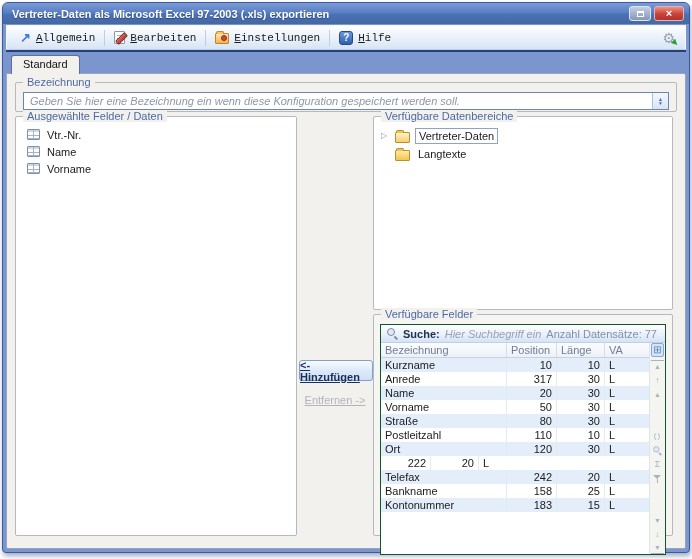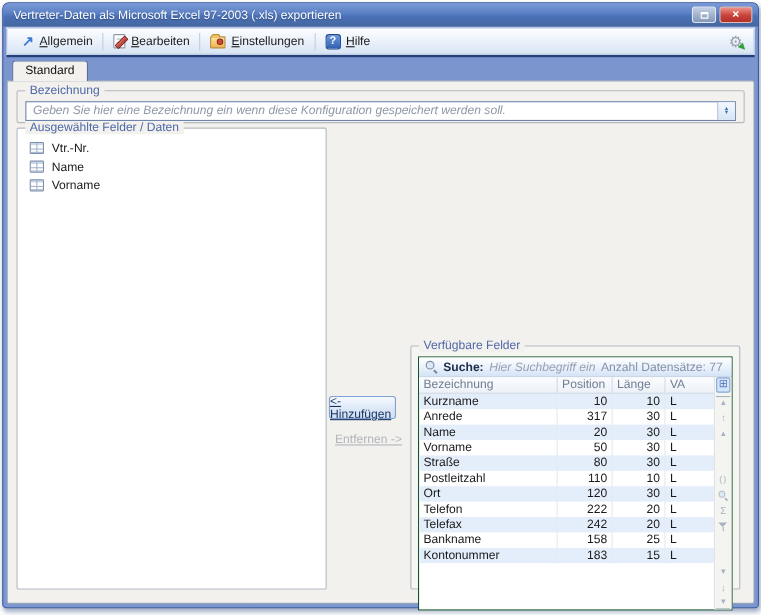--- a/index.html
+++ b/index.html
@@ -14,37 +14,37 @@
     display:flex; flex-direction:column;
   }
 
   
   .titlebar {
     height:21px; flex:0 0 21px;
     background:linear-gradient(#7d9ad6 0%, #587fc4 45%, #4a71b8 55%, #45689f 100%);
     border-radius:5px 5px 0 0;
     display:flex; align-items:center; padding:0 5px 0 9px;
   }
-  .title-text { color:#fff; font-weight:normal; font-size:11px; text-shadow:0 1px 1px rgba(20,40,80,.55); flex:1; white-space:nowrap; overflow:hidden; }
+  .title-text { color:#fff; font-weight:bold; font-size:11px; text-shadow:0 1px 1px rgba(20,40,80,.55); flex:1; white-space:nowrap; overflow:hidden; }
   .winbtns { display:flex; gap:3px; }
   .winbtn { height:15px; border-radius:3px; display:flex; align-items:center; justify-content:center; cursor:default; }
   .btn-restore { width:22px; background:linear-gradient(#c3cfe2,#8598ba); border:1px solid #dfe6f2; }
   .btn-restore .sq { width:7px; height:6px; border:1px solid #fff; border-top-width:2px; background:transparent; }
   .btn-close { width:30px; background:linear-gradient(#ec9389,#c84138 55%,#b2332c); border:1px solid #e4b6b0; color:#fff; font-weight:bold; font-size:11px; line-height:1; }
 
   
   .toolbar {
     flex:0 0 25px; margin:1px 3px 0 3px;
     background:linear-gradient(#fdfeff,#e9f0fa 55%,#d8e4f4);
     border:1px solid #f4f8fd; border-bottom:1px solid #c2cfe2;
     display:flex; align-items:center; padding:0 6px;
   }
   .tb-item { display:flex; align-items:center; gap:5px; padding:2px 7px; cursor:default; }
   .tb-sep { width:1px; height:16px; background:#c3cddc; margin:0 2px; }
-  .mnemonic { display:inline-block; }
+  .mnemonic { display:inline-block;font-family:Liberation Mono, monospace; }
   .mnemonic::first-letter { text-decoration:underline; }
   .tb-spacer { flex:1; }
 
   .arrow-ne-icon { color:#3d7bd6; font-weight:bold; font-size:13px; line-height:1; }
   .edit-icon { position:relative; width:11px; height:13px; background:#fff; border:1px solid #8c97a8; border-radius:1px; }
   .edit-icon::before { content:""; position:absolute; left:2px; top:3px; width:6px; height:1px; background:#aab4c2; box-shadow:0 3px 0 #aab4c2; }
   .edit-icon::after { content:""; position:absolute; width:11px; height:3px; background:linear-gradient(#e06a5f,#b83025); right:-4px; bottom:2px; transform:rotate(-45deg); border-radius:1px; border:1px solid #7e201a; }
   .settings-icon { position:relative; width:14px; height:11px; background:linear-gradient(#ffe3a1,#f0b54a); border:1px solid #b9872e; border-radius:1px; margin-top:2px; }
   .settings-icon::before { content:""; position:absolute; top:-3px; left:0; width:6px; height:2px; background:#f4c864; border:1px solid #b9872e; border-bottom:none; border-radius:2px 2px 0 0; }
   .settings-icon::after { content:""; position:absolute; right:1px; top:1px; width:4px; height:4px; background:#cf4a3e; border-radius:50%; border:1px solid #8e2c23; }
@@ -90,25 +90,25 @@
   .expander { width:9px; color:#8a949e; font-size:8px; visibility:hidden; line-height:1; }
   .tree-item.expandable .expander { visibility:visible; }
   .folder-icon { position:relative; width:15px; height:11px; background:linear-gradient(#ffe9a8,#f3c54c); border:1px solid #b98f2f; border-radius:1px; margin-top:2px; flex:0 0 15px; }
   .folder-icon::before { content:""; position:absolute; top:-3px; left:0; width:6px; height:2px; background:#f3c54c; border:1px solid #b98f2f; border-bottom:none; border-radius:2px 2px 0 0; }
   .tree-item.open .folder-icon { background:linear-gradient(#fff3cd,#f6d06a); }
   .tree-label { padding:0 3px; line-height:14px; }
   .tree-item.focused .tree-label { border:1px solid #8fa3c8; background:#fff; }
 
   
   .btn-add {
-    position:absolute; left:292px; width:61px; top:286px; height:21px;
+    position:absolute; left:292px; width:74px; top:286px; height:21px;
     background:linear-gradient(#f7fafe,#dce8f8 55%,#cfdff4);
     border:1px solid #7fa0d0; border-radius:3px;
-    display:flex; align-items:center; justify-content:flex-start;
-    color:#17305e; cursor:default;
+    display:flex; align-items:center; justify-content:flex-end;
+    color:#17305e; cursor:default;font-weight:bold;
   }
   .btn-add span { text-decoration:underline; }
   .btn-remove {
     position:absolute; left:292px; width:72px; top:318px; height:16px;
     display:flex; align-items:center; justify-content:center;
     color:#b2b5bb; text-decoration:underline; cursor:default;
   }
 
   
   .grp-fields { left:366px; right:12px; top:240px; bottom:12px; background:#f5f5f1; }
@@ -229,20 +229,37 @@
             <span>Name</span>
           </div>
 
           <div class="sel-item">
             <span class="grid-icon"></span>
             <span>Vorname</span>
           </div>
         </div>
     </div>
 
+    <div class="grp grp-areas">
+      <div class="grp-label">Verfügbare Datenbereiche</div>
+      <div class="tree">
+
+          <div class="tree-item focused expandable open">
+            <span class="expander">▷</span>
+            <span class="folder-icon"></span>
+            <span class="tree-label">Vertreter-Daten</span>
+          </div>
+
+          <div class="tree-item alt">
+            <span class="expander">▷</span>
+            <span class="folder-icon"></span>
+            <span class="tree-label">Langtexte</span>
+          </div>
+        </div>
+    </div>
 
     <div class="btn-add">
         <span>&lt;- Hinzufügen</span>
       </div>
     <div class="btn-remove">Entfernen -&gt;</div>
 
     <div class="grp grp-fields">
       <div class="grp-label">Verfügbare Felder</div>
 
       <div class="fields-box">
@@ -307,21 +324,20 @@
                 </div>
 
                 <div class="grid-row alt">
                   <span class="c name">Ort</span>
                   <span class="c pos">120</span>
                   <span class="c len">30</span>
                   <span class="c va">L</span>
                 </div>
 
                 <div class="grid-row">
-                  <span class="c name">Telefon</span>
                   <span class="c pos">222</span>
                   <span class="c len">20</span>
                   <span class="c va">L</span>
                 </div>
 
                 <div class="grid-row alt">
                   <span class="c name">Telefax</span>
                   <span class="c pos">242</span>
                   <span class="c len">20</span>
                   <span class="c va">L</span>

